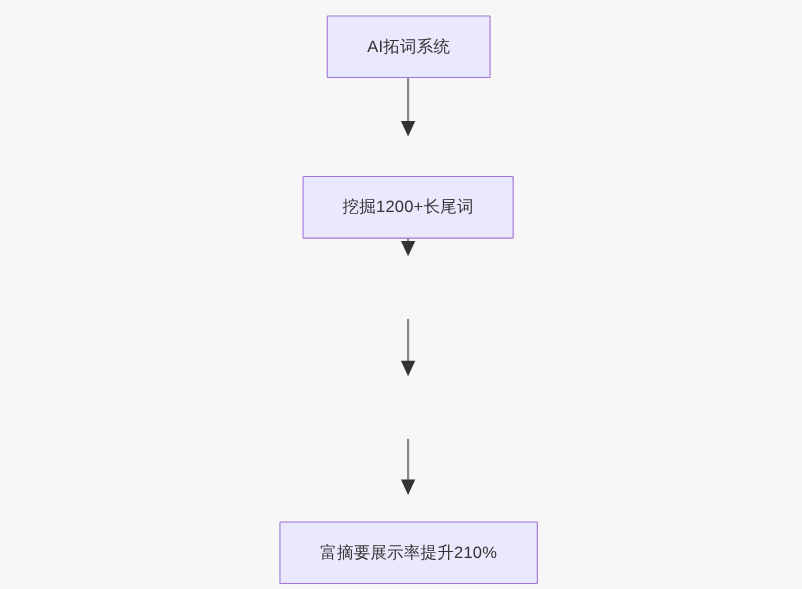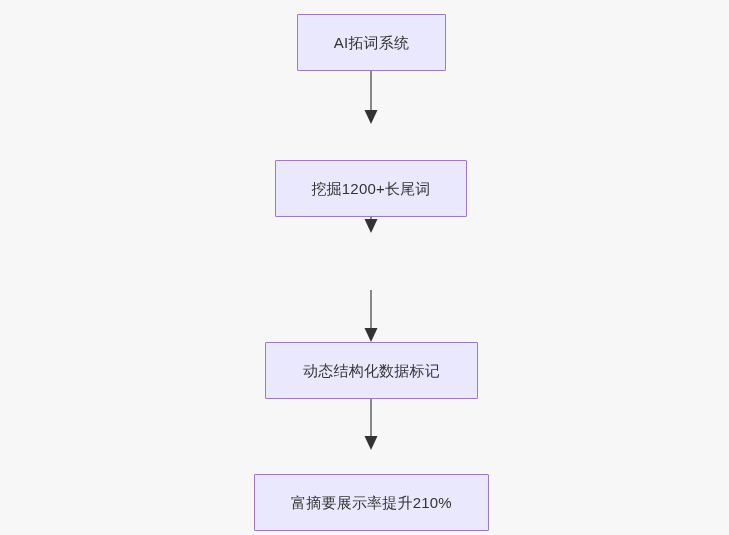--- a/index.html
+++ b/index.html
@@ -83,21 +83,18 @@
 
   <div class="node" style="left:297px; top:14px; width:149px; height:57px;">
     <span class="node-label">AI拓词系统</span>
   </div>
 
   <div class="node" style="left:275px; top:124px; width:192px; height:57px;margin-top:36px;">
     <span class="node-label">挖掘1200+长尾词</span>
   </div>
 
 
-  <div class="node" style="left:265px; top:342px; width:213px; height:57px;">
-    <span class="node-label">动态结构化数据标记</span>
-  </div>
 
   <div class="node" style="left:254px; top:474px; width:235px; height:57px;">
     <span class="node-label">富摘要展示率提升210%</span>
   </div>
 
 </div>
 
 </body></html>

